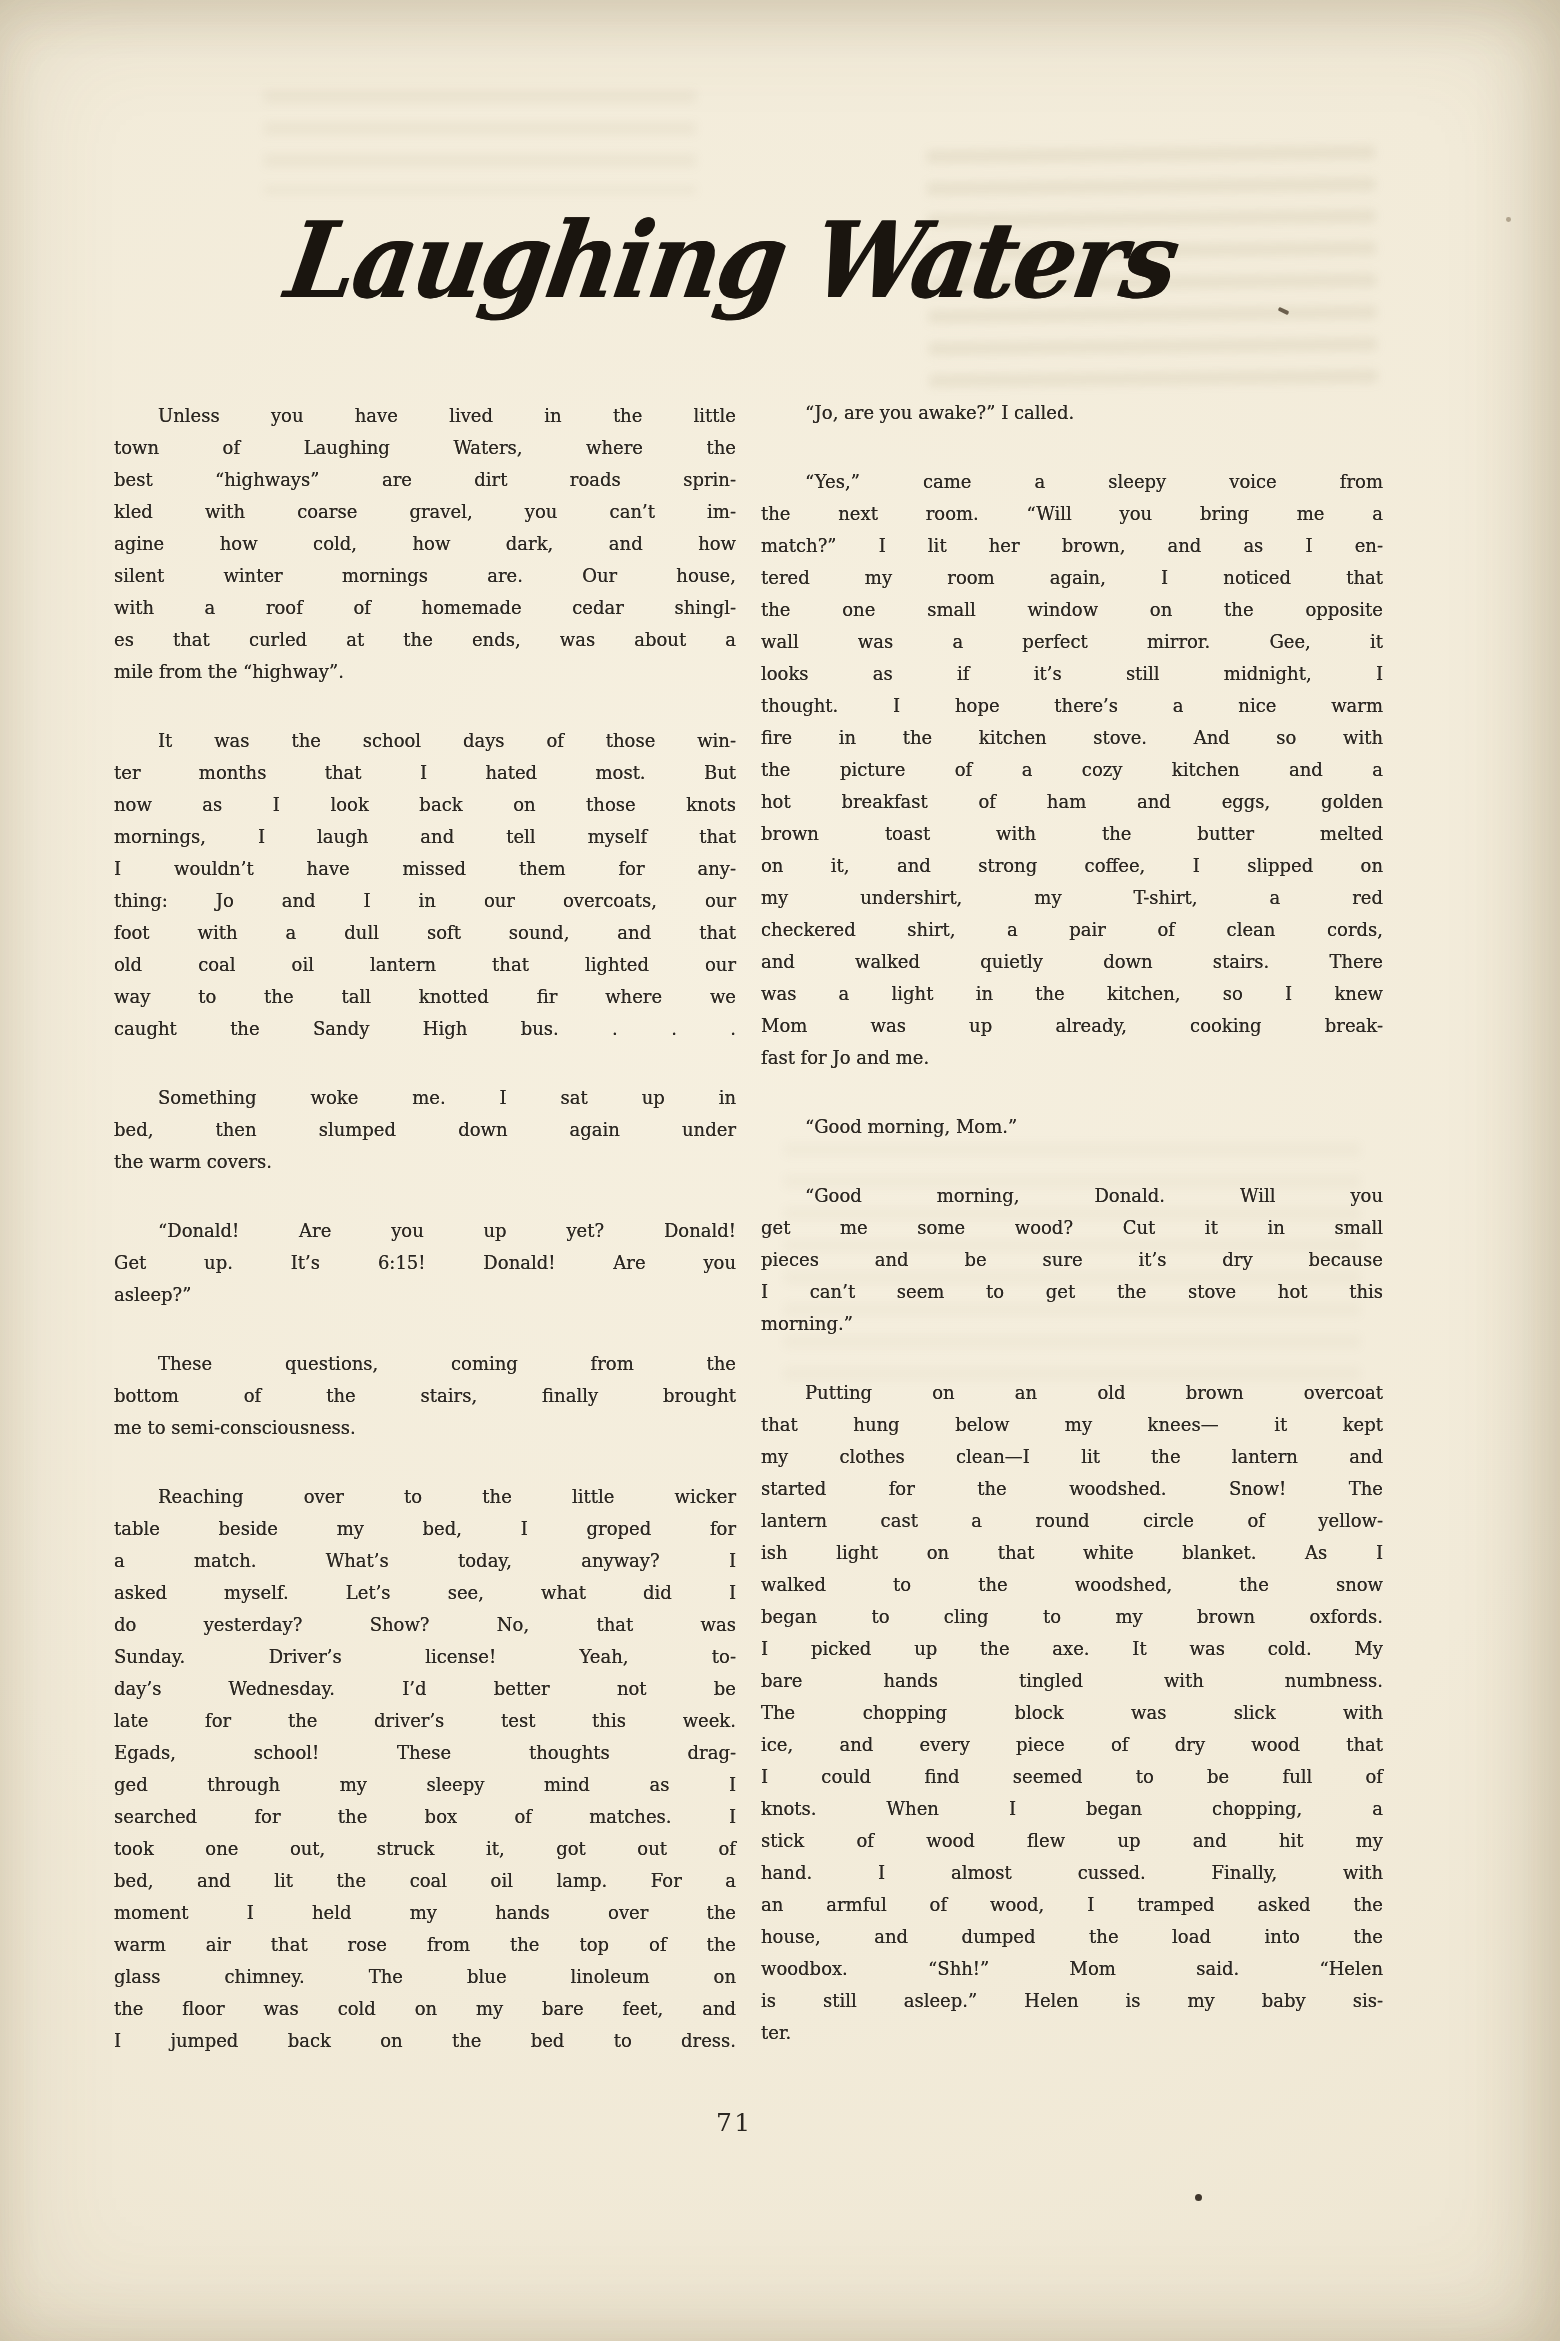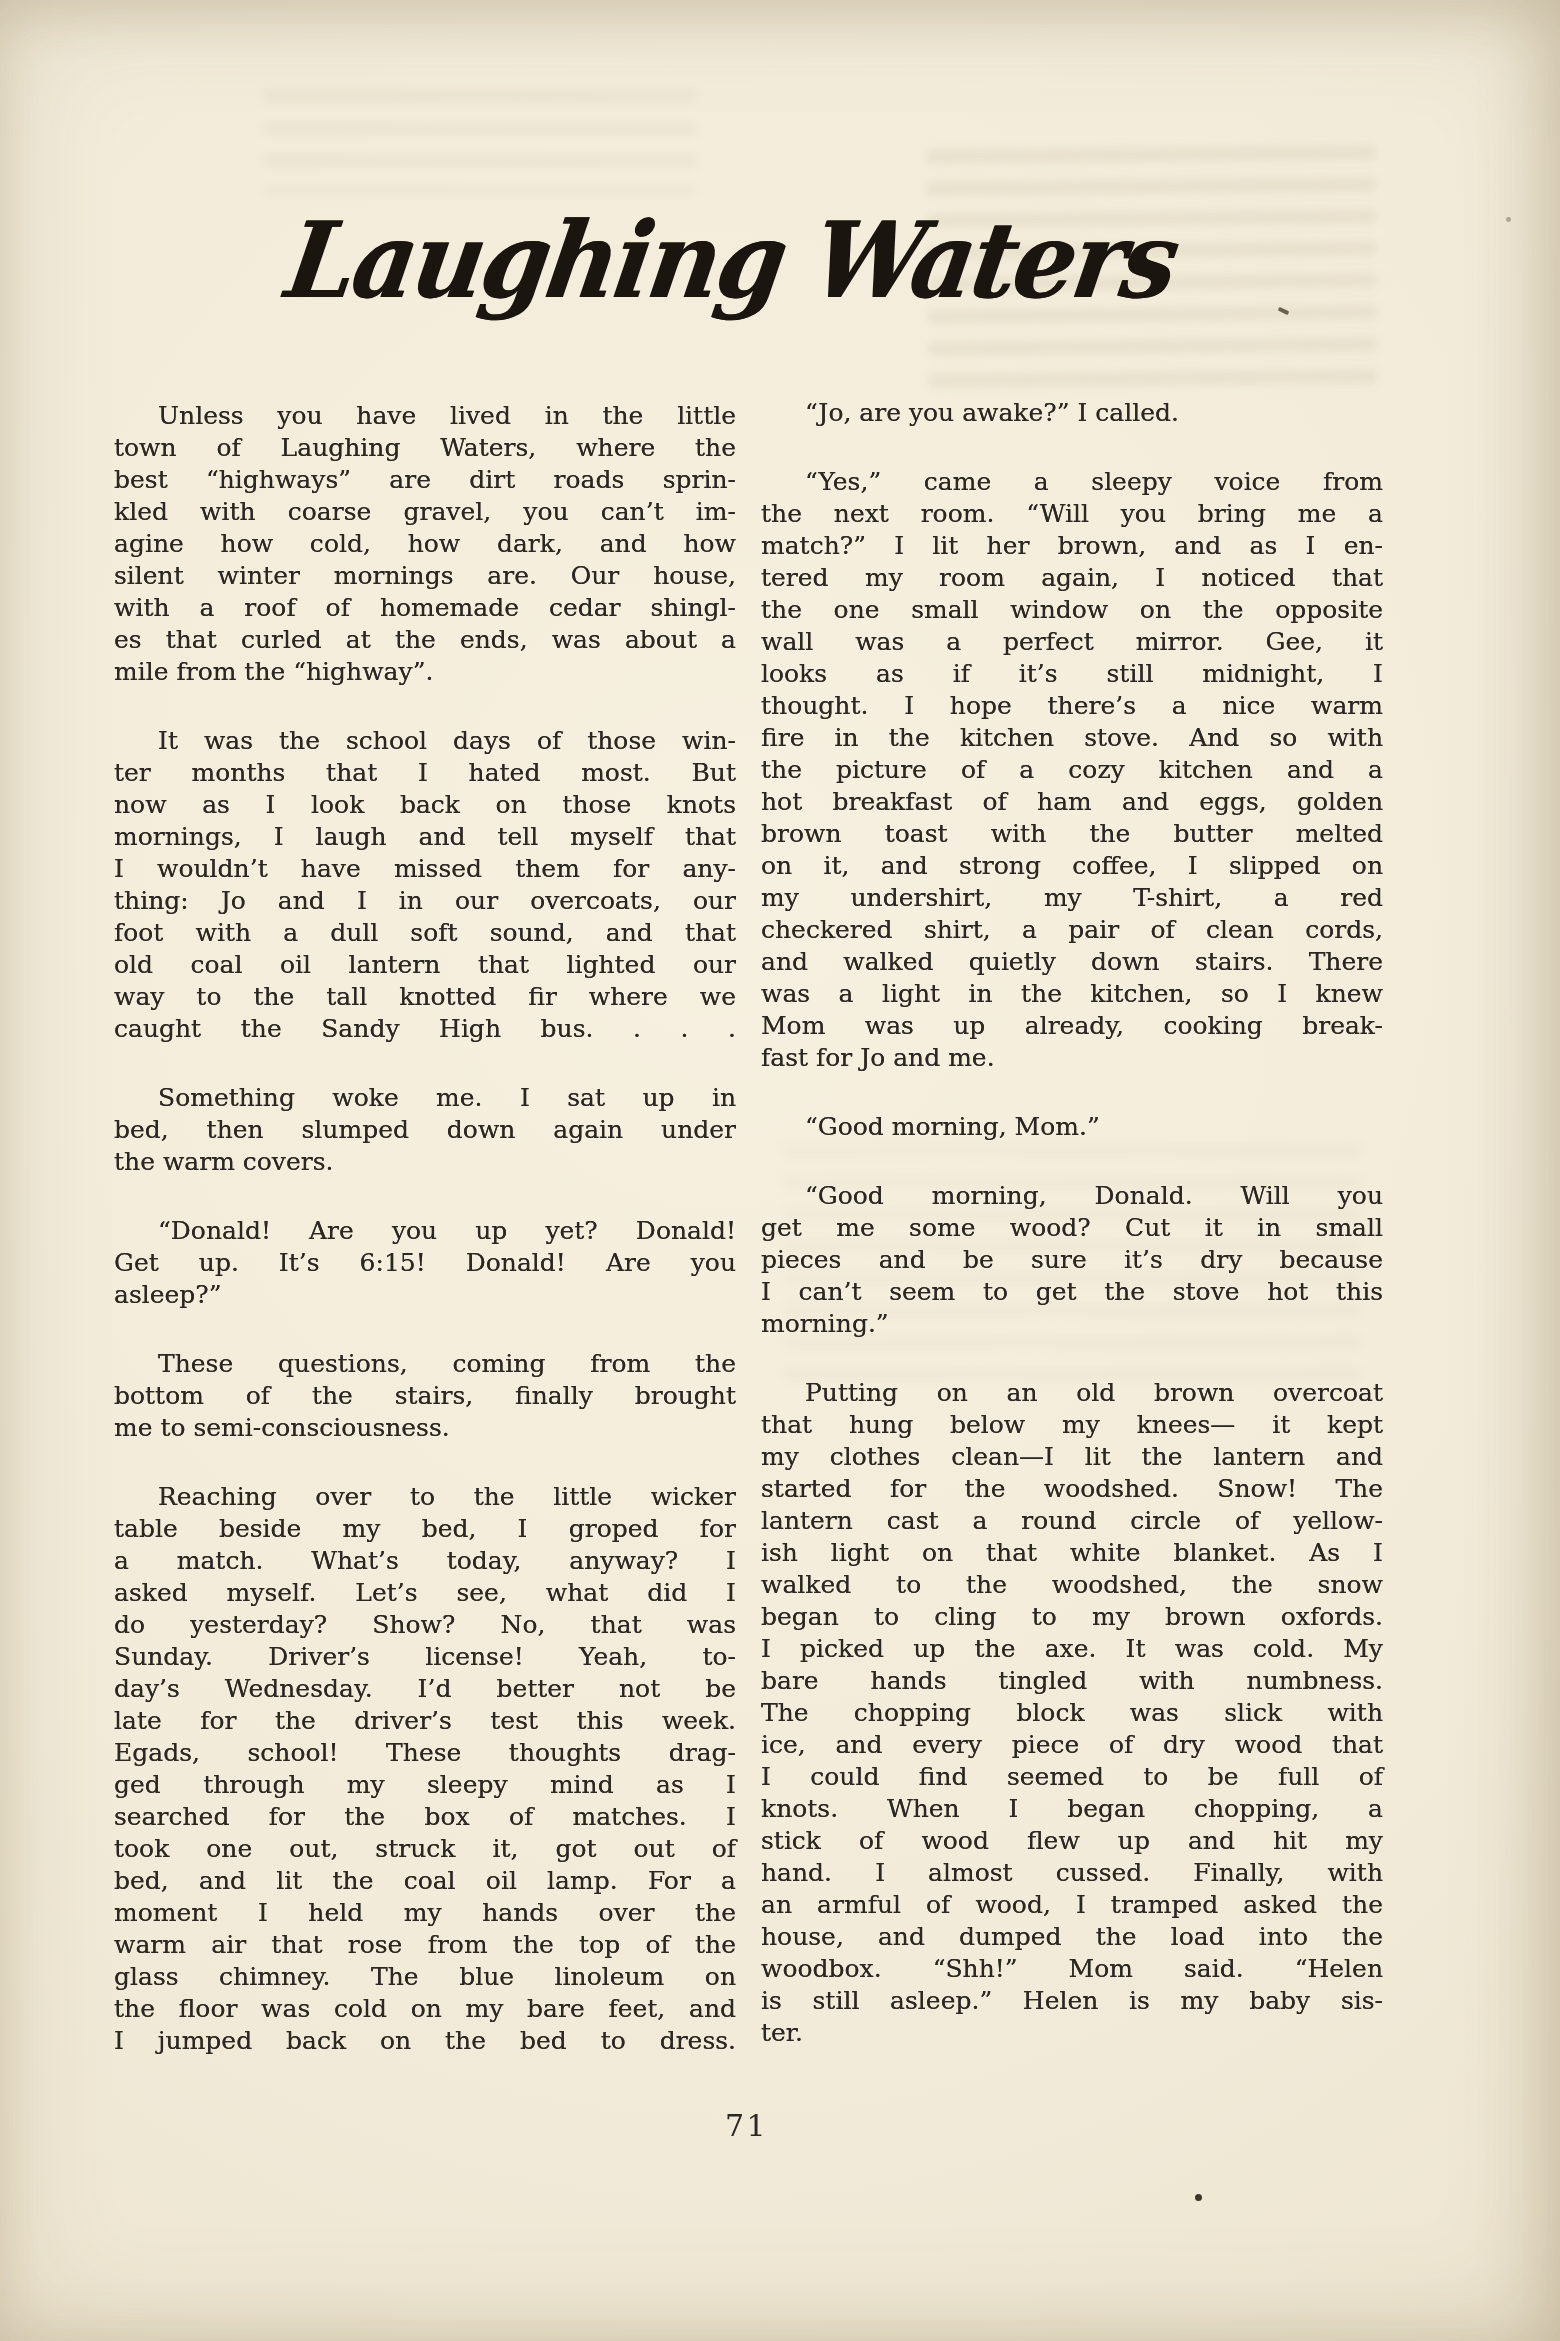--- a/index.html
+++ b/index.html
@@ -32,21 +32,21 @@
     letter-spacing: -3.2px;
     color: #1a150f;
     transform: skewX(-9deg) scaleX(0.93);
     text-shadow: 0.8px 0 0 #1a150f;
     white-space: nowrap;
   }
 
   .column {
     position: absolute;
     width: 622px;
-    font-size: 25px;
+    font-size: 18px;
     text-shadow: 0 0 0.5px rgba(43, 39, 34, 0.85);
   }
   #col-left  { left: 114px; top: 400px; }
   #col-right { left: 761px; top: 397px; }
 
   .para { margin: 0 0 37px 0; }
   .line {
     height: 32px;
     line-height: 32px;
     text-align: justify;
@@ -54,22 +54,21 @@
     white-space: nowrap;
   }
   .line.first { padding-left: 44px; }
   .line.last  { text-align-last: left; white-space: normal; }
 
   .page-number {
     position: absolute;
     left: 716px;
     top: 2108px;
     width: 61px;
-    text-align: center;
-    font-size: 30px;
+    font-size: 25px;
     letter-spacing: 2.4px;
     color: #2b2722;
   }
 
   
   .ghost {
     position: absolute;
     pointer-events: none;
     background: repeating-linear-gradient(180deg,
       rgba(168, 156, 120, 0.28) 0px, rgba(168, 156, 120, 0.28) 12.8px,

